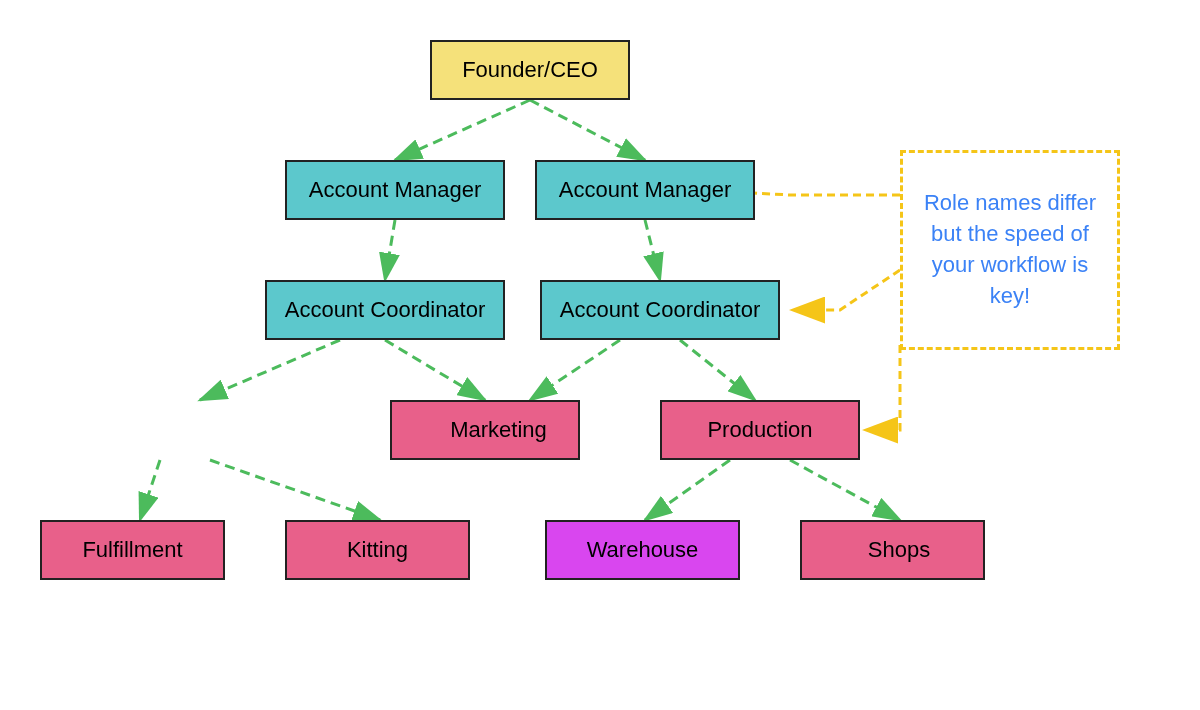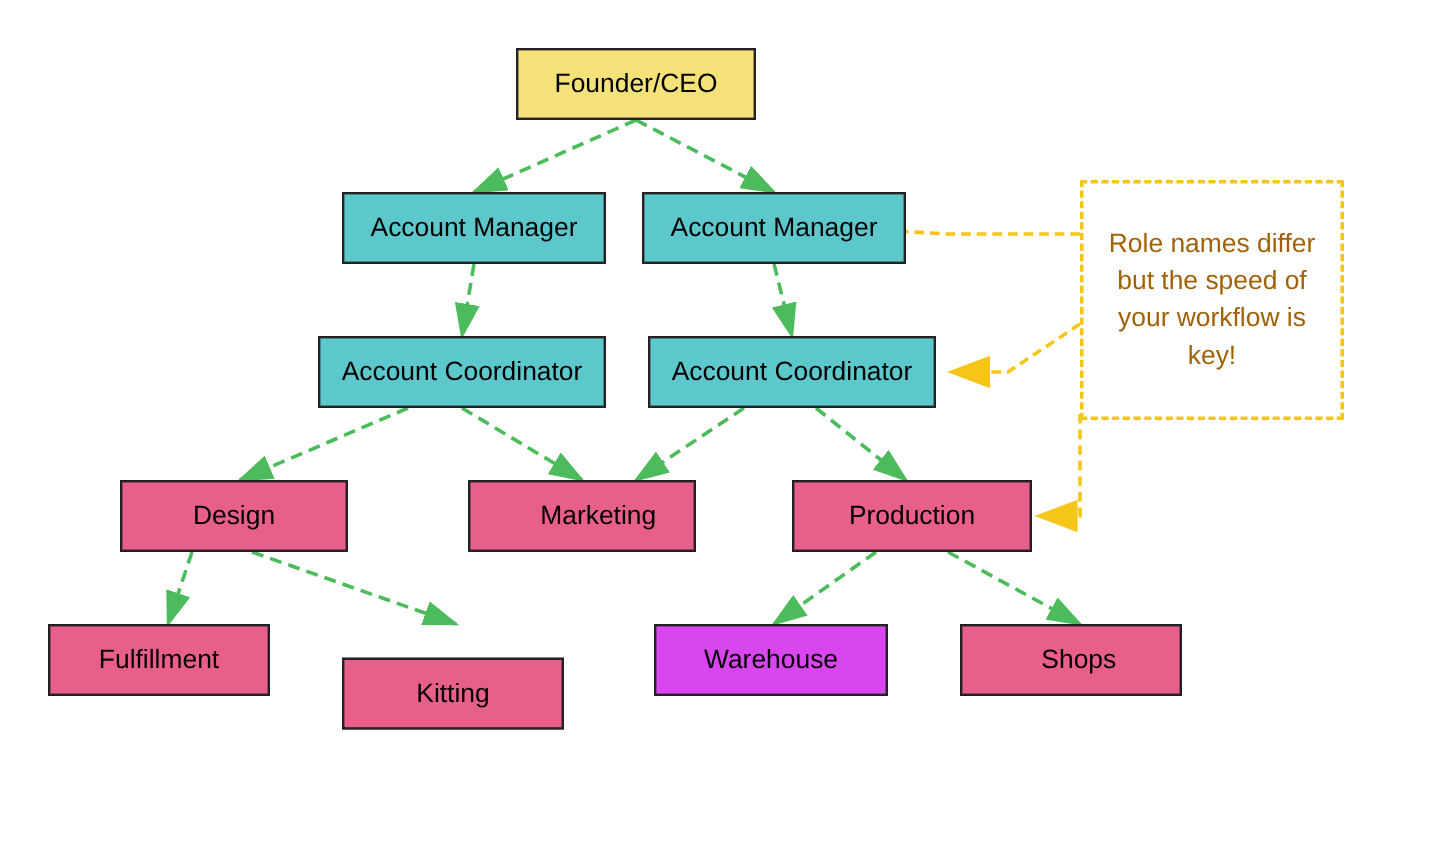--- a/index.html
+++ b/index.html
@@ -98,21 +98,20 @@
       height: 60px;
       top: 520px;
       left: 40px;
     }
     .node-kitting {
       background: #e8608a;
       width: 185px;
       height: 60px;
       top: 520px;
       left: 285px;
-      margin-top: 28px;
     }
     .node-warehouse {
       background: #d946ef;
       width: 195px;
       height: 60px;
       top: 520px;
       left: 545px;
     }
     .node-shops {
       background: #e8608a;
@@ -130,21 +129,21 @@
       height: 200px;
       border: 3px dashed #f5c518;
       background: #ffffff;
       display: flex;
       align-items: center;
       justify-content: center;
       text-align: center;
       font-size: 22px;
       line-height: 1.4;
       padding: 10px;
-      color: #a16207;
+      color: #3b82f6;
     }
   </style>
 </head>
 <body>
 
 <div class="diagram-container">
 
   <svg class="connectors">
     <defs>
       <marker id="arrow-green" markerWidth="10" markerHeight="7" refX="9" refY="3.5" orient="auto">
@@ -189,21 +188,20 @@
   <div class="node node-ceo">Founder/CEO</div>
 
   <div class="node node-am1">Account Manager</div>
 
   <div class="node node-am2">Account Manager</div>
 
   <div class="node node-ac1">Account Coordinator</div>
 
   <div class="node node-ac2">Account Coordinator</div>
 
-  <div class="node node-design">Design</div>
 
   <div class="node node-marketing">Marketing</div>
 
   <div class="node node-fulfillment">Fulfillment</div>
 
   <div class="node node-production">Production</div>
 
   <div class="node node-kitting">Kitting</div>
 
   <div class="node node-warehouse">Warehouse</div>

